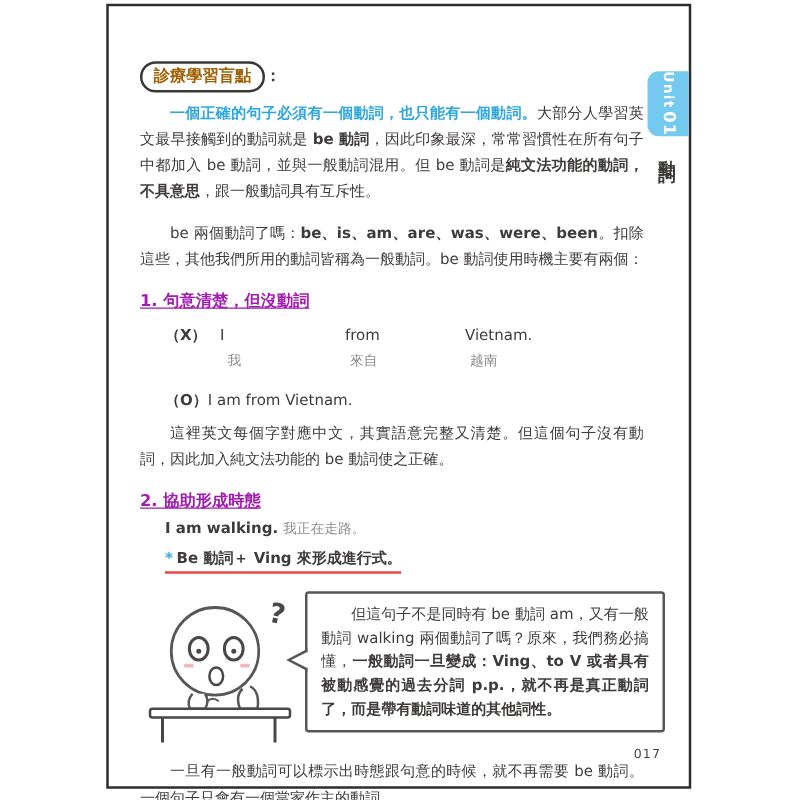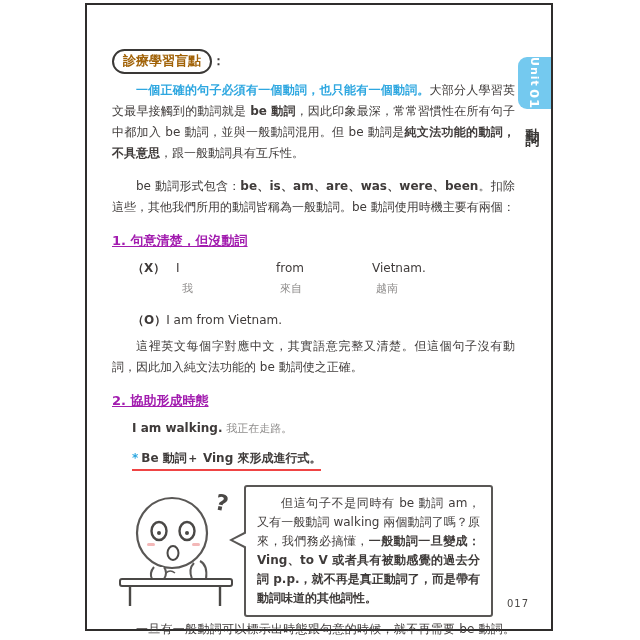--- a/index.html
+++ b/index.html
@@ -31,32 +31,32 @@
   .blue{color:#2ea7e0;}
   b{font-weight:bold;}
   .heading{font-size:13px;font-weight:bold;color:#a21caf;margin:14px 0 4px 0;text-decoration:underline;}
 
   .example{margin:8px 0 0 20px;font-size:12px;line-height:20px;}
   .ex-grid{display:grid;grid-template-columns:44px 100px 96px auto;}
   .ex-grid .gloss{color:#8f8d8c;font-size:11px;line-height:22px;}
   .ex-o{margin-top:10px;}
   .ex-mark{font-weight:bold;}
 
-  .walk-line{margin:6px 0 0 20px;font-size:12px;line-height:24px;}
+  .walk-line{margin:6px 0 0 20px;font-size:12px;line-height:13px;}
   .walk-en{font-weight:bold;}
   .walk-zh{color:#8f8d8c;font-size:11px;}
 
   .note-line{margin:9px 0 0 20px;font-size:12px;}
   .note-inner{display:inline-block;border-bottom:2px solid #ef4444;padding-bottom:2px;font-weight:bold;}
   .note-star{color:#2ea7e0;font-weight:bold;margin-right:3px;}
 
   
   .cartoon-row{position:relative;height:128px;margin-top:8px;}
   .char-svg{position:absolute;left:2px;top:2px;}
-  .bubble{position:absolute;left:132px;top:6px;width:249px;min-height:108px;
+  .bubble{position:absolute;left:132px;top:6px;width:288px;min-height:108px;
     border:2px solid #595755;border-radius:3px;background:#fff;box-sizing:border-box;
     padding:7px 11px;}
   .bubble p{margin:0;font-size:12px;line-height:19px;text-align:justify;text-indent:2em;}
   .bubble .tail-border{position:absolute;left:-17px;top:44px;width:0;height:0;
     border-top:9px solid transparent;border-bottom:9px solid transparent;
     border-right:17px solid #595755;}
   .bubble .tail-fill{position:absolute;left:-13px;top:46px;width:0;height:0;
     border-top:7px solid transparent;border-bottom:7px solid transparent;
     border-right:14px solid #ffffff;}
 
@@ -76,21 +76,21 @@
     <div class="pagenum">017</div>
 
     <div class="content">
 
       <div class="badge-row">
         <span class="badge">診療學習盲點</span><span class="badge-colon">：</span>
       </div>
 
       <p class="body"><span class="blue" style="font-weight:bold">一個正確的句子必須有一個動詞，也只能有一個動詞。</span><span>大部分人學習英文最早接觸到的動詞就是 </span><b>be 動詞</b><span>，因此印象最深，常常習慣性在所有句子中都加入 be 動詞，並與一般動詞混用。但 be 動詞是</span><b>純文法功能的動詞，不具意思</b><span>，跟一般動詞具有互斥性。</span></p>
 
-      <p class="body" style="margin-top:12px"><span>be 動詞形式包含：</span><b>be、is、am、are、was、were、been</b><span>。扣除這些，其他我們所用的動詞皆稱為一般動詞。be 動詞使用時機主要有兩個：</span></p>
+      <p class="body" style="margin-top:12px"><span>be 兩個動詞了嗎：</span><b>be、is、am、are、was、were、been</b><span>。扣除這些，其他我們所用的動詞皆稱為一般動詞。be 動詞使用時機主要有兩個：</span></p>
 
       <div class="heading">1. 句意清楚，但沒動詞</div>
 
       <div class="example">
         <div class="ex-grid">
           <span class="ex-mark">（X）</span>
           <span>I</span>
           <span>from</span>
           <span>Vietnam.</span>
         </div>

